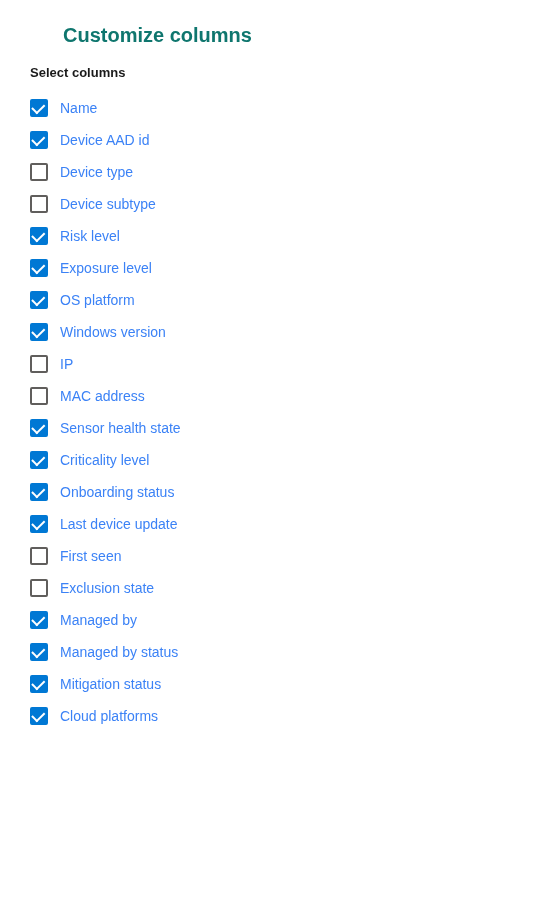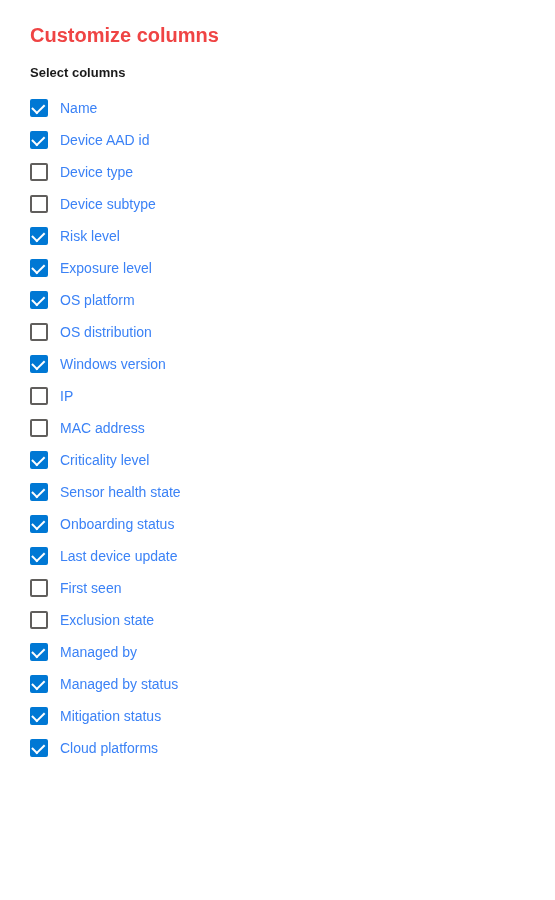--- a/index.html
+++ b/index.html
@@ -14,21 +14,22 @@
       width: 555px;
       min-height: 900px;
       padding: 24px 30px;
       color: #1a1a1a;
     }
 
     .page-title {
       font-size: 20px;
       font-weight: 700;
       margin-bottom: 18px;
-      color: #ef4444;
+      color: #0f766e;
+      margin-left: 33px;
     }
 
     .section-label {
       font-size: 13px;
       font-weight: 700;
       margin-bottom: 12px;
       color: #1a1a1a;
     }
 
     .columns-list {
@@ -112,42 +113,38 @@
     </div>
     <div class="column-item">
       <div class="checkbox checked"></div>
       <span class="column-label">Exposure level</span>
     </div>
     <div class="column-item">
       <div class="checkbox checked"></div>
       <span class="column-label">OS platform</span>
     </div>
     <div class="column-item">
-      <div class="checkbox unchecked"></div>
-      <span class="column-label">OS distribution</span>
-    </div>
-    <div class="column-item">
       <div class="checkbox checked"></div>
       <span class="column-label">Windows version</span>
     </div>
     <div class="column-item">
       <div class="checkbox unchecked"></div>
       <span class="column-label">IP</span>
     </div>
     <div class="column-item">
       <div class="checkbox unchecked"></div>
       <span class="column-label">MAC address</span>
     </div>
     <div class="column-item">
       <div class="checkbox checked"></div>
-      <span class="column-label">Criticality level</span>
+      <span class="column-label">Sensor health state</span>
     </div>
     <div class="column-item">
       <div class="checkbox checked"></div>
-      <span class="column-label">Sensor health state</span>
+      <span class="column-label">Criticality level</span>
     </div>
     <div class="column-item">
       <div class="checkbox checked"></div>
       <span class="column-label">Onboarding status</span>
     </div>
     <div class="column-item">
       <div class="checkbox checked"></div>
       <span class="column-label">Last device update</span>
     </div>
     <div class="column-item">

